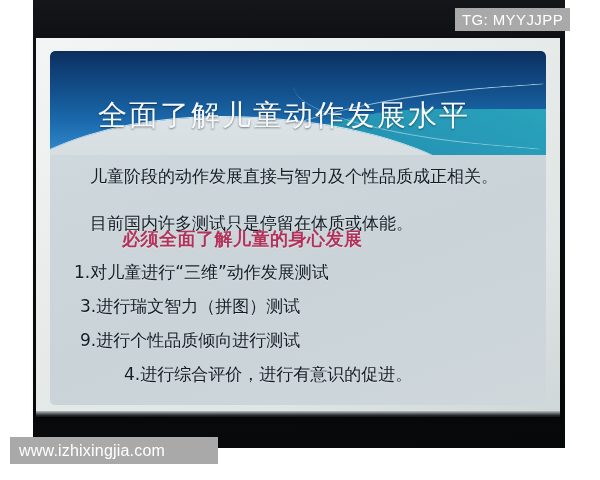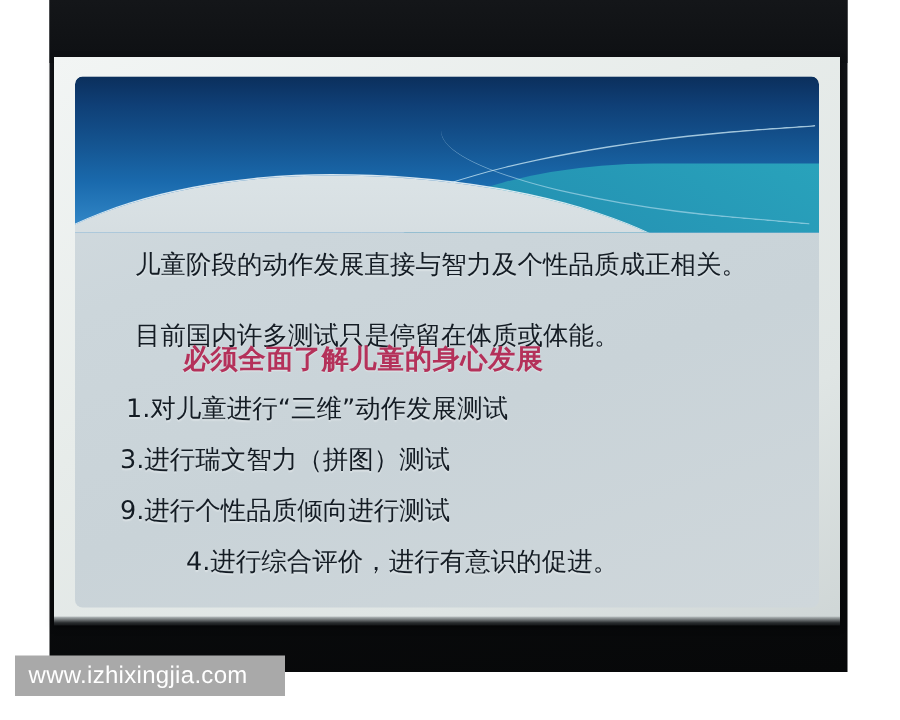--- a/index.html
+++ b/index.html
@@ -163,21 +163,21 @@
   .line-p2 { left: 40px; top: 41px; margin-top: 16px; }
   .line-accent {
     left: 72px;
     top: 72px;
     color: #b4315a;
     font-weight: 700;
     font-size: 18px;
     letter-spacing: 0.5px;
     text-shadow: 0 1px 1px rgba(255,255,255,0.45);
   }
-  .line-i1 { left: 34px; top: 106px; }
+  .line-i1 { left: 24px; top: 106px; }
   .line-i2 { left: 30px; top: 140px; }
   .line-i3 { left: 30px; top: 174px; }
   .line-i4 { left: 30px; top: 208px; margin-left: 44px; }
 
   
   .wm-tg {
     position: absolute;
     left: 455px;
     top: 8px;
     width: 115px;
@@ -188,21 +188,21 @@
     line-height: 23px;
     text-align: center;
     letter-spacing: 0.4px;
     font-family: "Liberation Sans", sans-serif;
     z-index: 30;
   }
   .wm-site {
     position: absolute;
     left: 10px;
     top: 437px;
-    width: 180px;
+    width: 208px;
     height: 27px;
     background: #a9a9a9;
     color: #ffffff;
     font-size: 16px;
     line-height: 27px;
     padding-left: 9px;
     box-sizing: border-box;
     letter-spacing: 0.2px;
     font-family: "Liberation Sans", sans-serif;
     z-index: 30;
@@ -220,30 +220,32 @@
   <div class="screen-bezel-shadowline"></div>
 
   <div class="slide">
 
     <div class="slide-header">
       <div class="banner-teal"></div>
       <div class="banner-hairline"></div>
       <div class="banner-hairline2"></div>
       <div class="banner-swoosh"></div>
       <div class="banner-swoosh-edge"></div>
+      <div class="slide-title">全面了解儿童动作发展水平</div>
     </div>
 
     <div class="slide-body">
       <div class="body-line line-p1">儿童阶段的动作发展直接与智力及个性品质成正相关。</div>
       <div class="body-line line-p2">目前国内许多测试只是停留在体质或体能。</div>
       <div class="body-line line-accent">必须全面了解儿童的身心发展</div>
       <div class="body-line line-i1">1.对儿童进行“三维”动作发展测试</div>
       <div class="body-line line-i2">3.进行瑞文智力（拼图）测试</div>
       <div class="body-line line-i3">9.进行个性品质倾向进行测试</div>
       <div class="body-line line-i4">4.进行综合评价，进行有意识的促进。</div>
     </div>
 
   </div>
 
+  <div class="wm-tg">TG: MYYJJPP</div>
 
   <div class="wm-site">www.izhixingjia.com</div>
 
 </div>
 
 </body></html>

